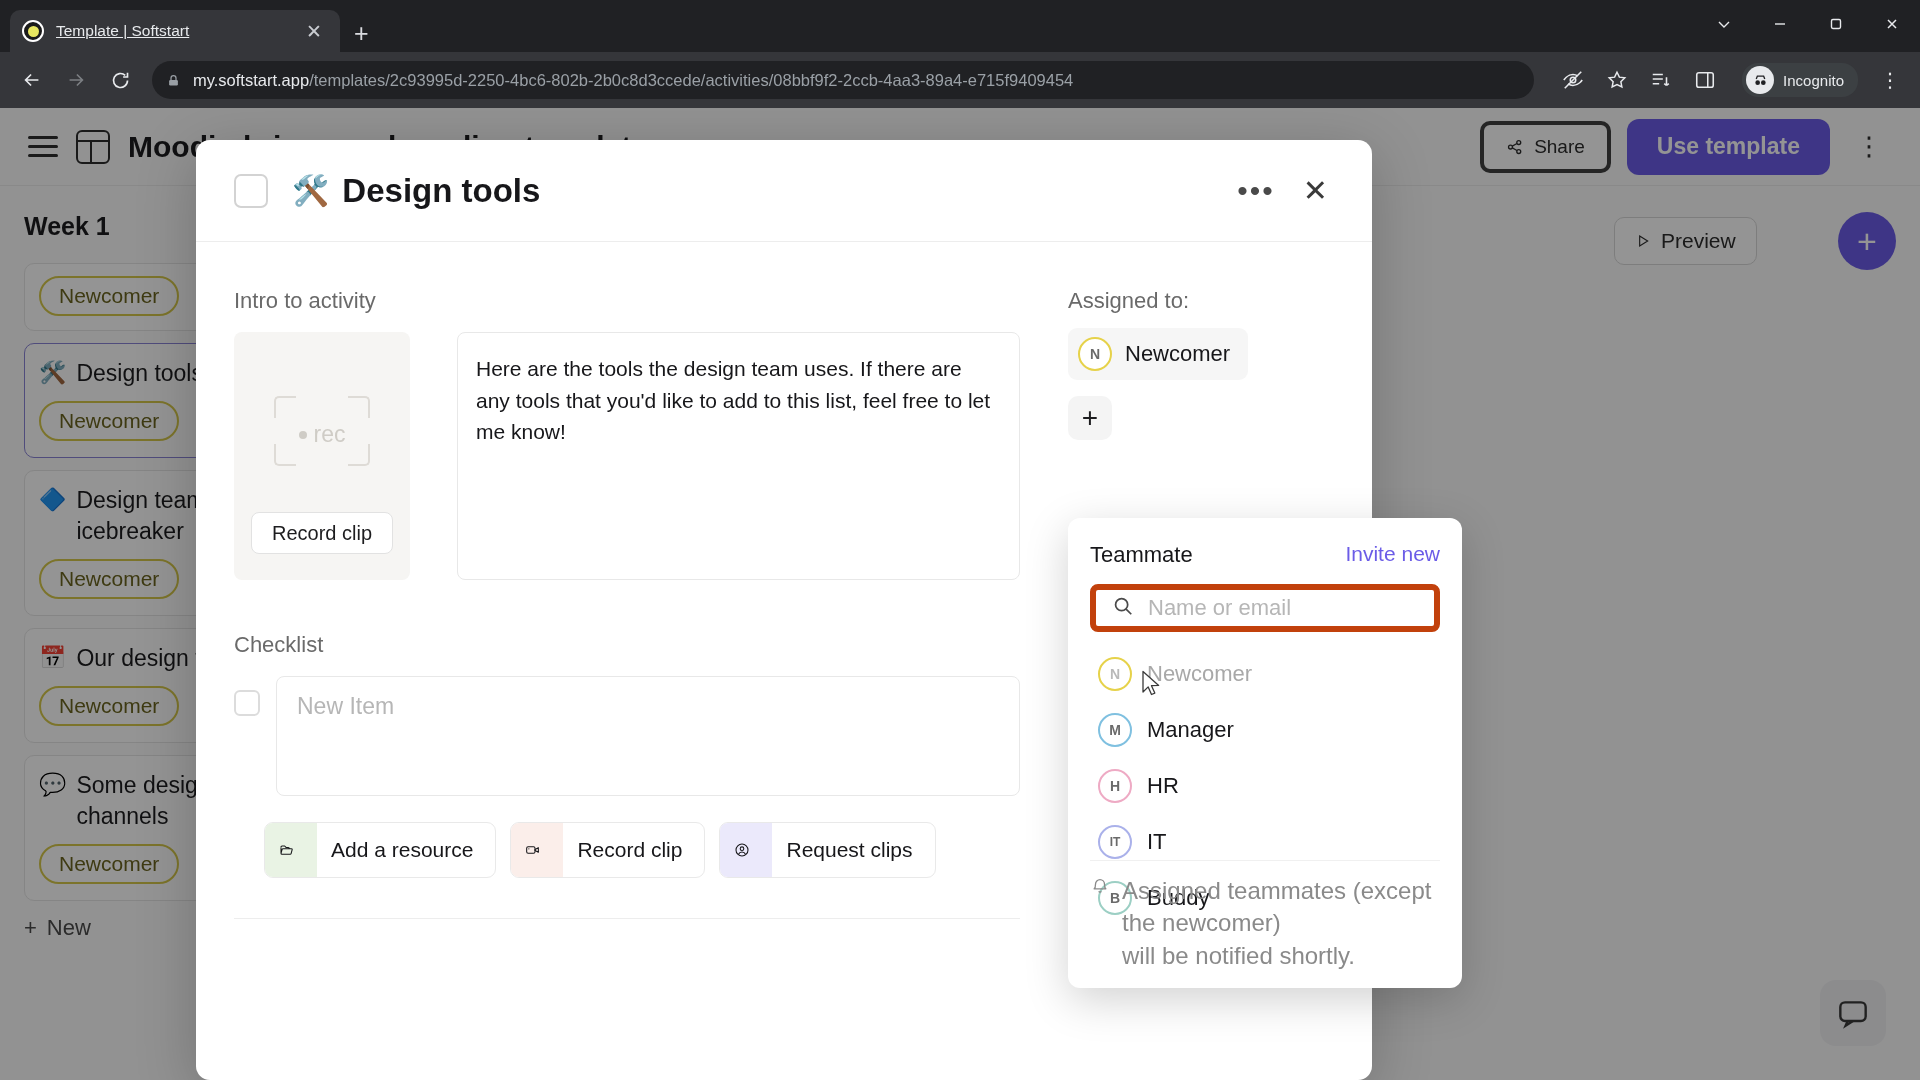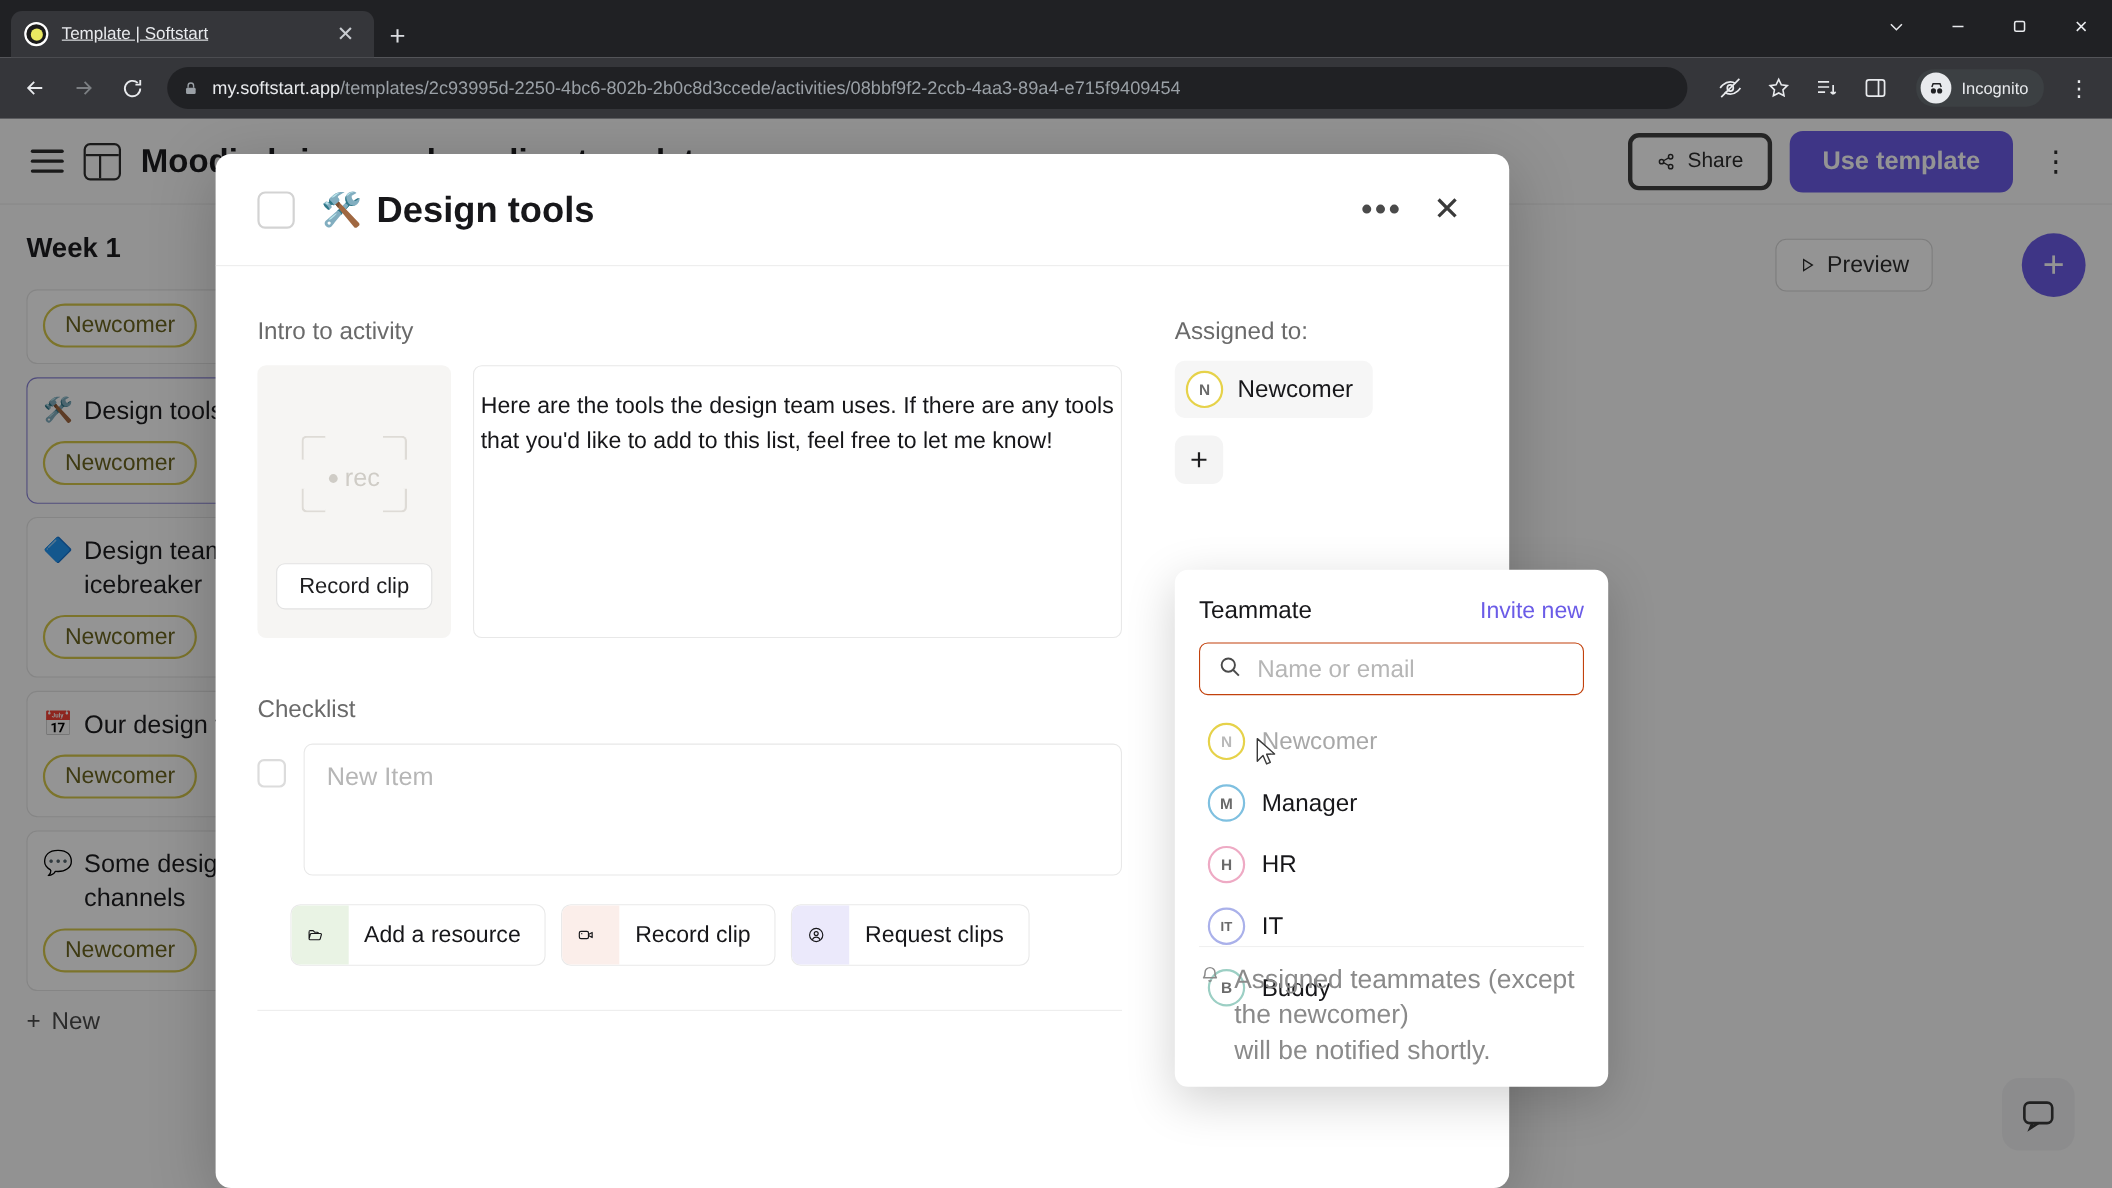--- a/index.html
+++ b/index.html
@@ -216,21 +216,21 @@
   }
   .rec-text b { width:8px;height:8px;border-radius:50%;background:#cfccc6;display:inline-block; }
   .rec-btn {
     position:absolute; bottom: 26px;
     background:#fff; border:1px solid #e2e2e2; border-radius:8px;
     height:42px; padding:0 20px; font-size:20px; color:#1d1d1f;
     display:flex;align-items:center;
   }
   .intro-text {
     flex:1 1 auto; border:1px solid #e8e8e8; border-radius:8px;
-    padding: 20px 6px; font-size:21px; line-height:1.5; color:#17171a;
+    padding: 20px 18px; font-size:21px; line-height:1.5; color:#17171a;margin-left:27px;
   }
 
   .checklist-block { margin-top: 52px; }
   .checklist-row { display:flex; align-items:flex-start; gap: 16px; }
   .chk-small { width:26px;height:26px;border:2px solid #dcdcdc;border-radius:6px;margin-top:14px;flex:0 0 auto; }
   .new-item {
     flex:1 1 auto; height: 120px; border:1px solid #e8e8e8; border-radius:8px;
     padding: 16px 20px; font-size:23px; color:#b6b6b6;
   }
   .action-row { display:flex; gap: 14px; margin-top: 26px; margin-left: 30px; }
@@ -265,25 +265,25 @@
 
   
   .dropdown {
     position:absolute; z-index: 40;
     left: 1068px; top: 410px; width: 394px; height: 470px;
     background:#fff; border-radius:12px;
     box-shadow: 0 12px 44px rgba(0,0,0,0.18);
     padding: 24px 22px 0 22px;
     overflow: hidden;
   }
-  .dd-head { display:flex; align-items:flex-end; }
+  .dd-head { display:flex; align-items:flex-start; }
   .dd-title { font-size:22px; color:#17171a; }
   .dd-invite { margin-left:auto; font-size:21px; color:#6b5ce7; }
   .dd-search {
-    margin-top: 16px; height: 48px; border:1px solid #c2410c; border-radius:8px;
+    margin-top: 16px; height: 48px; border:6px solid #c2410c; border-radius:8px;
     display:flex; align-items:center; gap:14px; padding: 0 16px;
   }
   .dd-search .ph { font-size:22px; color:#b6b6b6; }
   .dd-list { margin-top: 14px; }
   .dd-item { display:flex; align-items:center; gap:15px; padding: 11px 8px; border-radius:8px; }
   .dd-item .nm { font-size:22px; color:#17171a; }
   .dd-item.disabled .nm { color:#a8a8a8; }
   .dd-footer {
     position:absolute; left:22px; right:22px; bottom:0;
     border-top:1px solid #f0f0f0; padding: 14px 0 16px 0;

